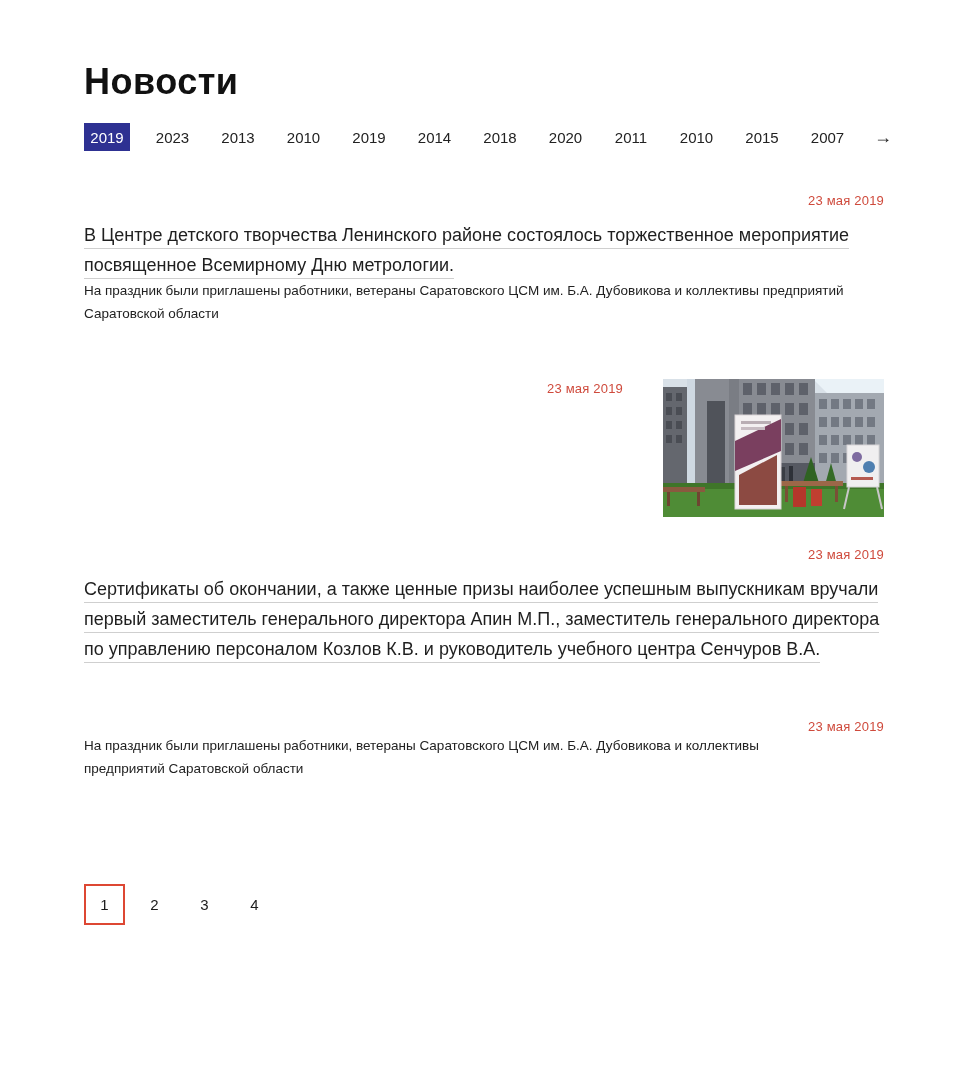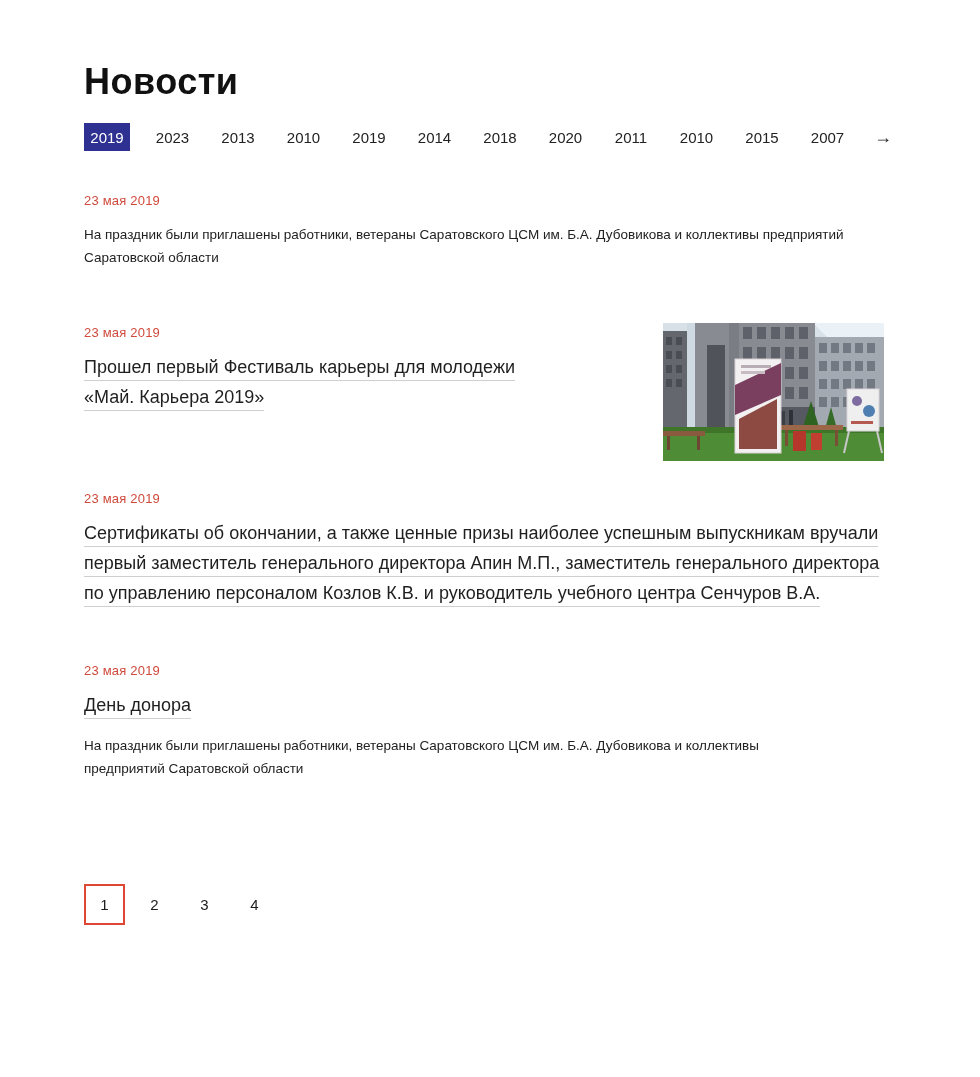--- a/index.html
+++ b/index.html
@@ -59,34 +59,34 @@
     padding: 2px 4px;
   }
   
   .news-item { margin-top: 42px; }
   .news-item.gap-lg { margin-top: 56px; }
   .news-item.gap-md { margin-top: 30px; }
   .news-date {
     font-size: 13px;
     color: #cf4a3c;
     letter-spacing: 0.2px;
+    text-align: right;
   }
   .news-title-wrap { margin-top: 11px; }
   h2.news-heading { font-weight: 400; }
   a.news-title {
     font-size: 18px;
     line-height: 27px;
     color: #1f1f1f;
     text-decoration: none;
     border-bottom: 1px solid #cfcfcf;
     padding-bottom: 3px;
     cursor: pointer;
   }
   .news-body {
-    margin-top: 15px;
     font-size: 13.5px;
     line-height: 23px;
     color: #222;
     max-width: 800px;
   }
   .with-image { display: flex; }
   .with-image .news-text { flex: 1 1 auto; padding-right: 40px; }
   .with-image .news-title { display: inline; }
   .with-image .news-title-wrap { max-width: 460px; }
   .news-photo {
@@ -141,29 +141,29 @@
     <span class="year-tab">2020</span>
     <span class="year-tab">2011</span>
     <span class="year-tab">2010</span>
     <span class="year-tab">2015</span>
     <span class="year-tab">2007</span>
     <button class="years-arrow">→</button>
   </nav>
 
   <article class="news-item item-1">
     <div class="news-date">23 мая 2019</div>
+    <div class="news-title-wrap">
+      <h2 class="news-heading"><a class="news-title">В Центре детского творчества Ленинского районе состоялось торжественное мероприятие посвященное Всемирному Дню метрологии.</a></h2>
+    </div>
     <p class="news-body">На праздник были приглашены работники, ветераны Саратовского ЦСМ им. Б.А. Дубовикова и коллективы предприятий Саратовской области</p>
   </article>
 
   <article class="news-item with-image gap-lg item-2">
     <div class="news-text">
       <div class="news-date">23 мая 2019</div>
-      <div class="news-title-wrap">
-        <h2 class="news-heading"><a class="news-title">Прошел первый Фестиваль карьеры для молодежи «Май. Карьера 2019»</a></h2>
-      </div>
     </div>
     <figure class="news-photo">
       <svg width="221" height="138" viewBox="0 0 221 138" xmlns="http://www.w3.org/2000/svg">
 
         <rect x="0" y="0" width="221" height="138" fill="#d9e1e8"></rect>
         <polygon points="150,0 221,0 221,48 168,18" fill="#eaf2f7"></polygon>
 
         <rect x="0" y="8" width="24" height="100" fill="#64676e"></rect>
         <rect x="3" y="14" width="6" height="8" fill="#4a4d54"></rect>
         <rect x="13" y="14" width="6" height="8" fill="#4a4d54"></rect>
@@ -264,23 +264,20 @@
 
   <article class="news-item gap-md item-3">
     <div class="news-date">23 мая 2019</div>
     <div class="news-title-wrap">
       <h2 class="news-heading"><a class="news-title">Сертификаты об окончании, а также ценные призы наиболее успешным выпускникам вручали первый заместитель генерального директора Апин М.П., заместитель генерального директора по управлению персоналом Козлов К.В. и руководитель учебного центра Сенчуров В.А.</a></h2>
     </div>
   </article>
 
   <article class="news-item gap-lg item-4">
     <div class="news-date">23 мая 2019</div>
-    <div class="news-title-wrap">
-      <h2 class="news-heading"><a class="news-title">День донора</a></h2>
-    </div>
     <p class="news-body">На праздник были приглашены работники, ветераны Саратовского ЦСМ им. Б.А. Дубовикова и коллективы предприятий Саратовской области</p>
   </article>
 
   <nav class="pagination">
     <button class="page-num active">1</button>
     <button class="page-num">2</button>
     <button class="page-num">3</button>
     <button class="page-num">4</button>
   </nav>
 

